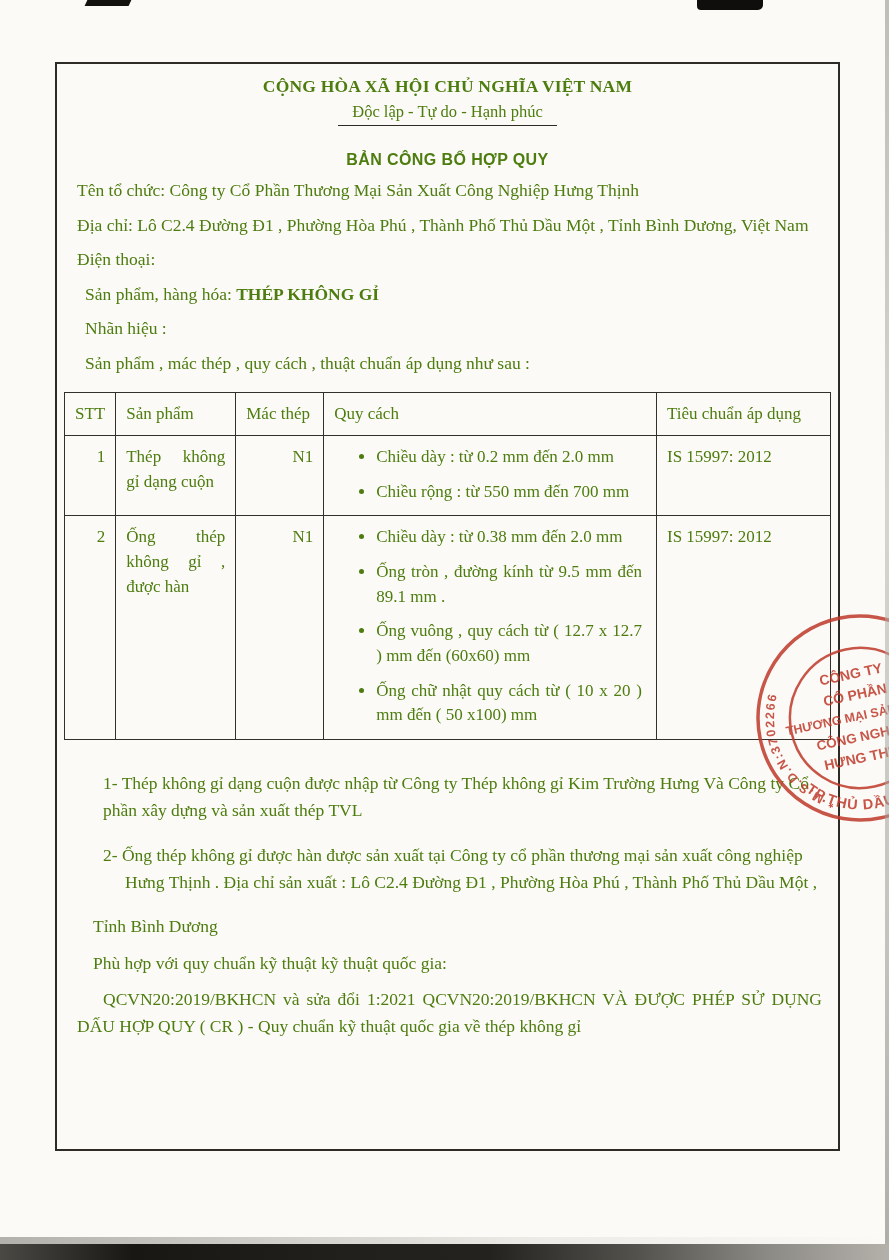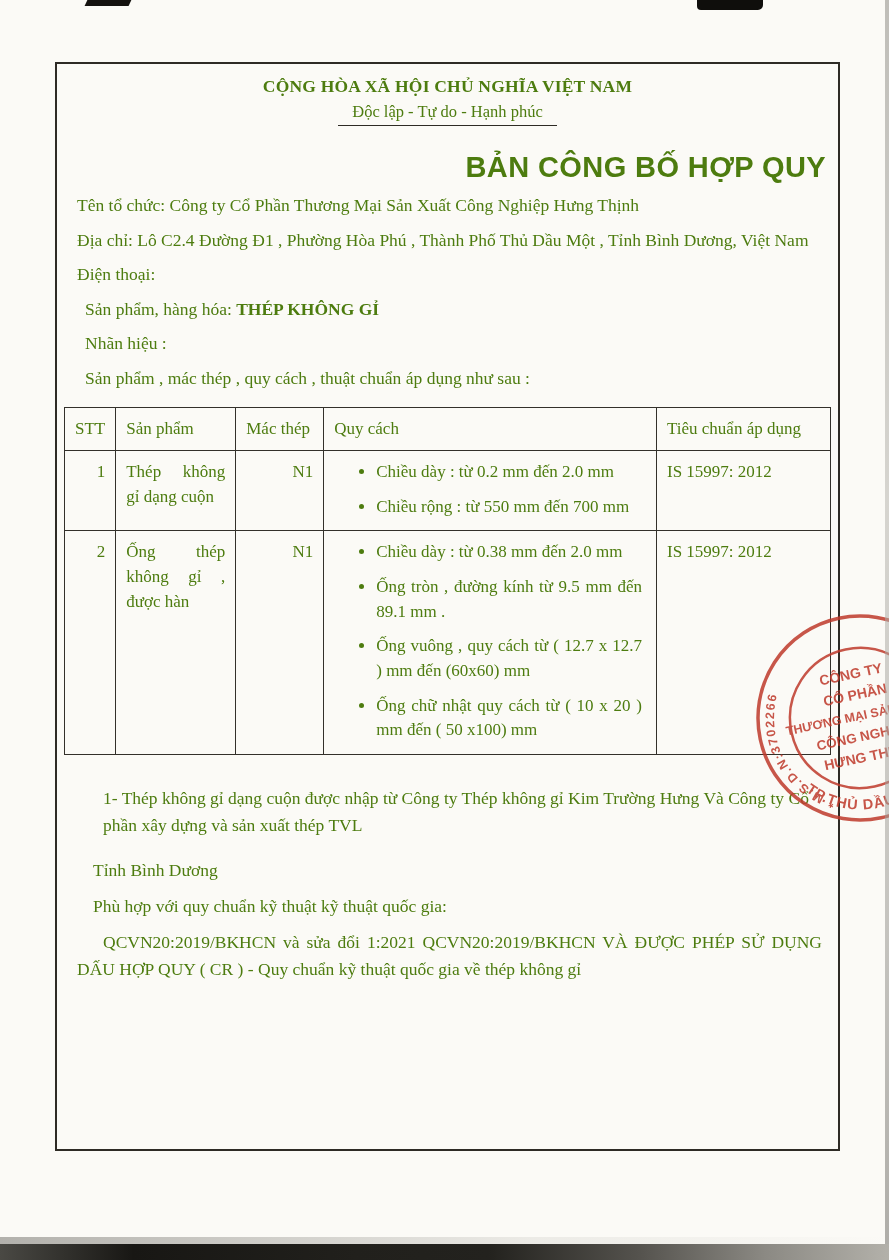--- a/index.html
+++ b/index.html
@@ -5,22 +5,22 @@
   html,body{margin:0;padding:0;}
   body{width:889px;height:1260px;background:#d8d8d4;}
   .page{position:relative;width:889px;height:1260px;background:#fbfaf6;overflow:hidden;
         font-family:"Liberation Serif",serif;color:#4d7c0f;}
   .frame{position:absolute;left:55px;top:62px;width:785px;height:1089px;
          border:2px solid #2e2b25;padding:10px 12px 0;box-sizing:border-box;background:transparent;}
 
   .nat-title{text-align:center;font-weight:bold;font-size:17.5px;margin-top:2px;letter-spacing:.2px;}
   .motto-row{text-align:center;margin-top:5px;}
   .motto{display:inline-block;font-weight:normal;font-size:16.5px;padding:0 14px 3px;border-bottom:1.6px solid #2e2b25;}
-  .doc-title{text-align:right;font-family:"Liberation Sans",sans-serif;font-weight:bold;
-             font-size:29px;letter-spacing:.4px;margin-top:25px;}
+  .doc-title{text-align:center;font-family:"Liberation Sans",sans-serif;font-weight:bold;
+             font-size:16px;letter-spacing:.4px;margin-top:25px;}
   .doc-number{text-align:center;font-size:17.5px;margin-top:11px;}
 
   .line{font-size:17.5px;line-height:1.52;margin:8px 0 0 8px;}
   .line.first{}
   .line.ind{margin-left:16px;}
   .line b{font-weight:bold;}
 
   table{border-collapse:collapse;width:calc(100% + 10px);margin:15px -5px 0 -5px;font-size:17px;}
   th,td{border:1.6px solid #33302a;vertical-align:top;padding:9px 10px;font-weight:normal;
         text-align:left;line-height:1.45;}
@@ -112,20 +112,21 @@
               <li>Ống chữ nhật quy cách từ ( 10 x 20 ) mm đến ( 50 x100) mm</li>
             </ul>
           </td>
           <td>IS 15997: 2012</td>
         </tr>
       </tbody>
     </table>
 
     <div class="notes">
       <p class="note">1- Thép không gỉ dạng cuộn được nhập từ Công ty Thép không gỉ Kim Trường Hưng Và Công ty Cổ phần xây dựng và sản xuất thép TVL</p>
+      <p class="note hang">2- Ống thép không gỉ được hàn được sản xuất tại Công ty cổ phần thương mại sản xuất công nghiệp Hưng Thịnh . Địa chỉ sản xuất : Lô C2.4 Đường Đ1 , Phường Hòa Phú , Thành Phố Thủ Dầu Một ,</p>
     </div>
     <p class="line prov">Tỉnh Bình Dương</p>
     <p class="line prov">Phù hợp với quy chuẩn kỹ thuật kỹ thuật quốc gia:</p>
     <p class="regulation">QCVN20:2019/BKHCN và sửa đổi 1:2021 QCVN20:2019/BKHCN VÀ ĐƯỢC PHÉP SỬ DỤNG DẤU HỢP QUY ( CR ) -  Quy chuẩn kỹ thuật quốc gia về thép không gỉ</p>
 
   </div>
 
   <svg class="stamp" width="240" height="240" viewBox="0 0 240 240">
     <g transform="rotate(-12 120 120)" opacity="0.85" font-family="Liberation Sans, sans-serif">
       <circle cx="120" cy="120" r="102" fill="none" stroke-width="3.5" stroke="#bf3a2b"></circle>

